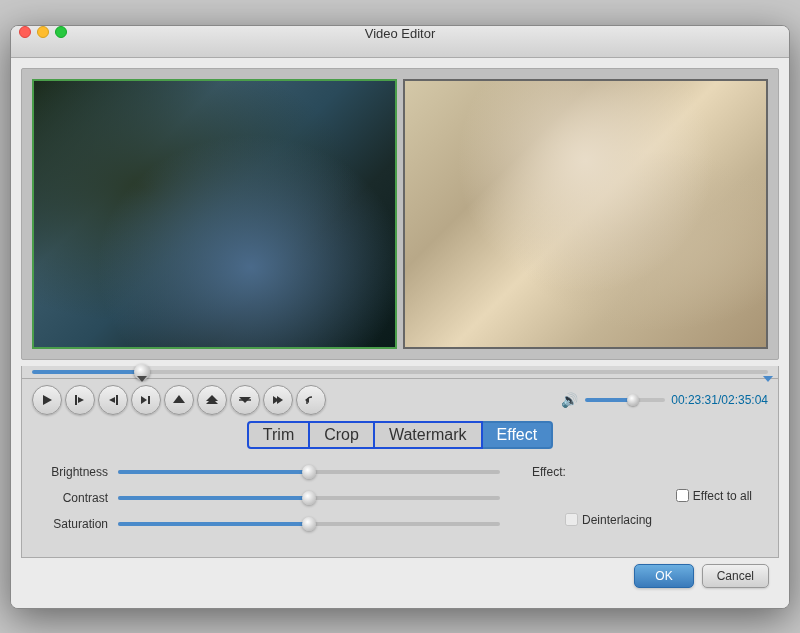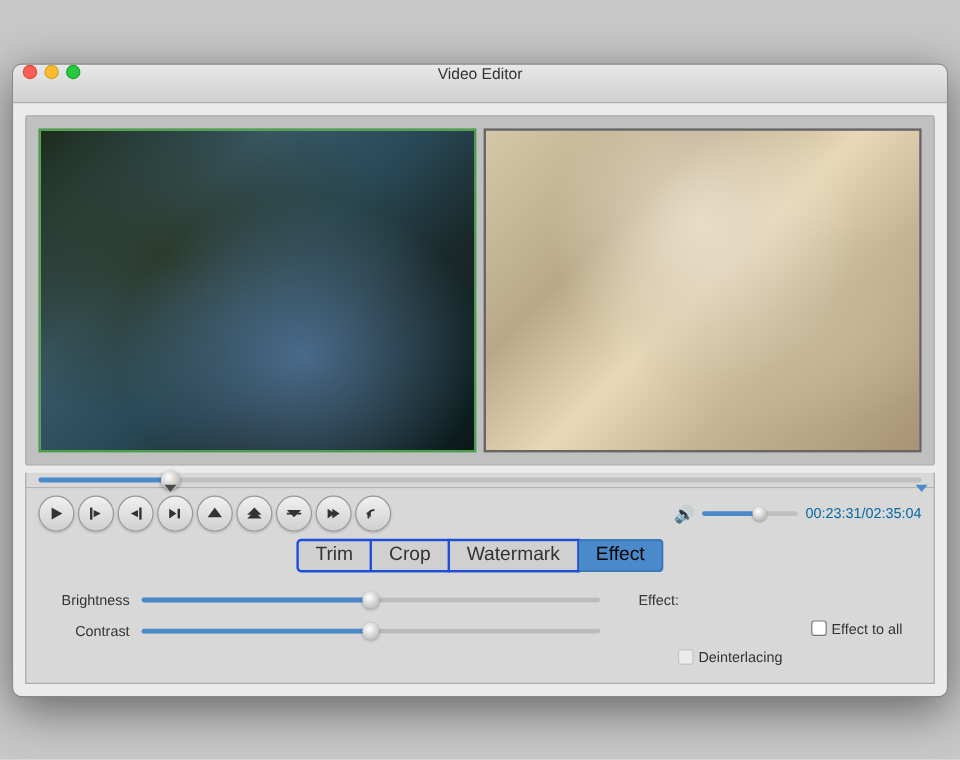--- a/index.html
+++ b/index.html
@@ -238,21 +238,21 @@
       cursor: pointer;
       background: #d0d0d0;
       border: 2px solid #1d4ed8;
       color: #333;
       border-radius: 0;
     }
     .tab:first-child { border-radius: 4px 0 0 4px; }
     .tab:last-child { border-radius: 0 4px 4px 0; }
     .tab.active {
       background: #4a8aca;
-      color: #000000;
+      color: #ffffff;
       border-color: #3a7aba;
     }
     .tab:not(:first-child) { border-left: none; }
 
     
     .effect-panel {
       padding: 8px 16px;
       display: flex;
       gap: 32px;
     }
@@ -540,20 +540,27 @@
               <div class="slider-thumb" style="left:50%"></div>
             </div>
           </div>
           <div class="slider-row">
             <span class="slider-label">Contrast</span>
             <div class="slider-track">
               <div class="slider-fill" style="width:50%"></div>
               <div class="slider-thumb" style="left:50%"></div>
             </div>
           </div>
+          <div class="slider-row">
+            <span class="slider-label">Saturation</span>
+            <div class="slider-track">
+              <div class="slider-fill" style="width:50%"></div>
+              <div class="slider-thumb" style="left:50%"></div>
+            </div>
+          </div>
         </div>
 
         <div class="right-controls">
           <div class="effect-row">
             <span class="effect-label">Effect:</span>
           </div>
 
           <div class="apply-row">
             <label class="checkbox-label">
               <input type="checkbox" style="">
@@ -563,14 +570,18 @@
 
           <div class="deinterlace-row">
             <input type="checkbox" disabled="" style="">
             <span>Deinterlacing</span>
           </div>
 
         </div>
       </div>
     </div>
 
+    <div class="bottom-row">
+      <button class="btn-ok">OK</button>
+      <button class="btn-cancel">Cancel</button>
+    </div>
   </div>
 </div>
 
 </body></html>

